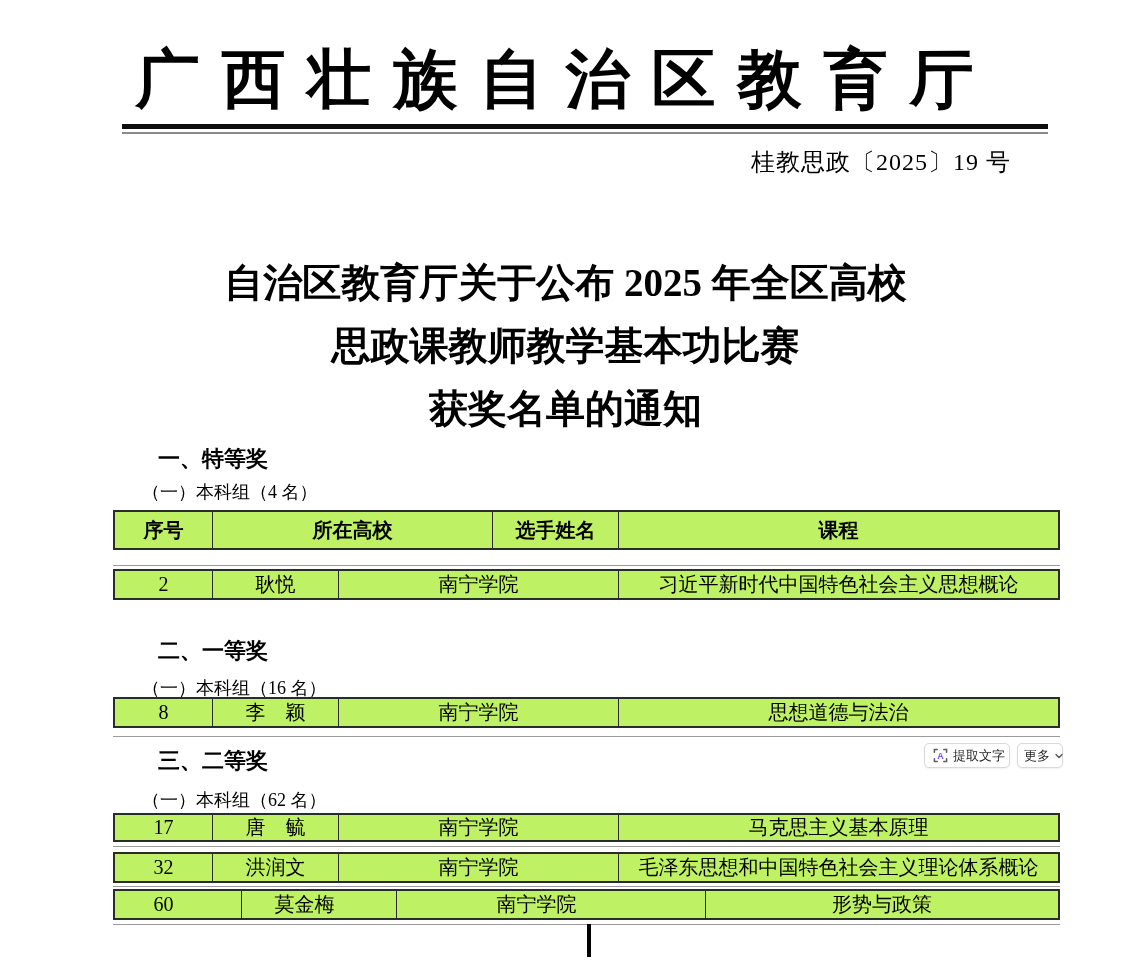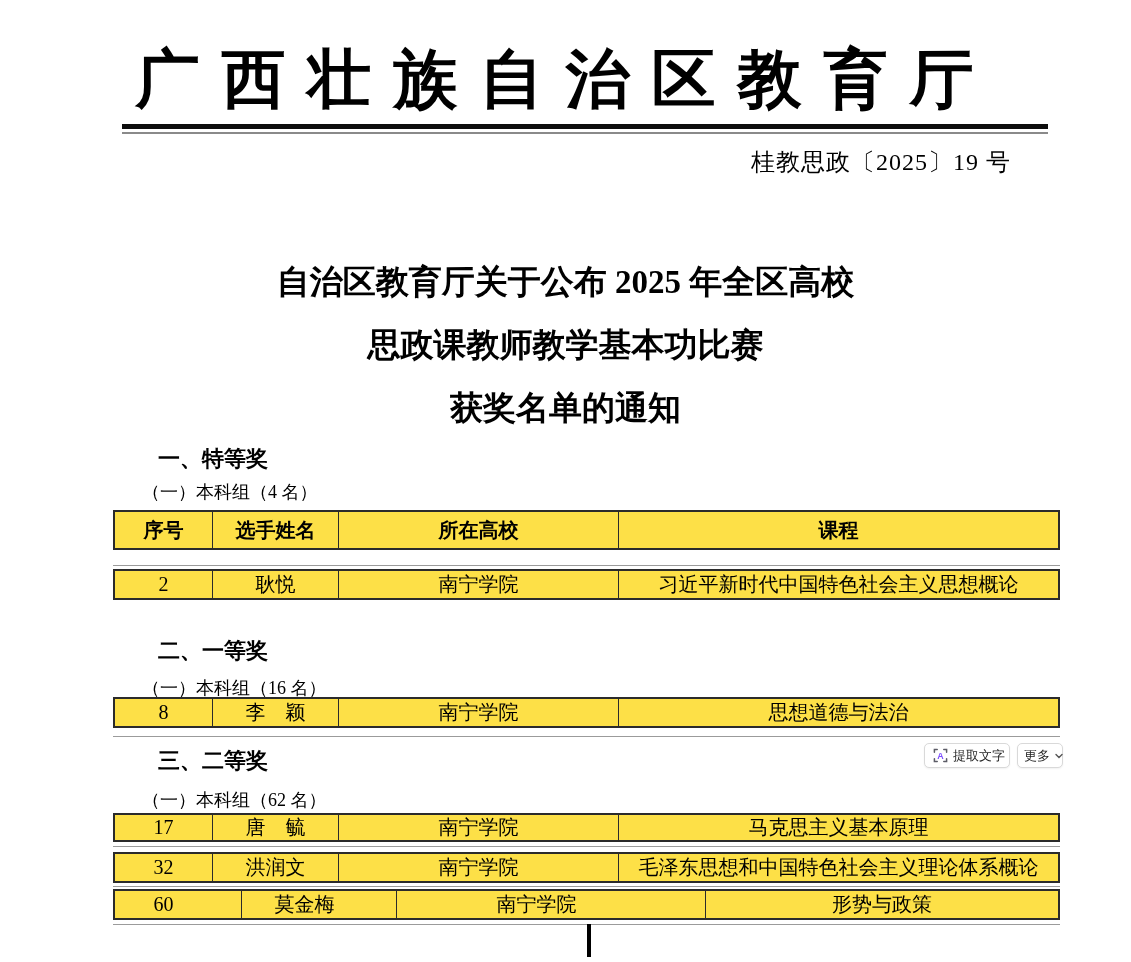--- a/index.html
+++ b/index.html
@@ -10,32 +10,32 @@
   .org-title{position:absolute;top:36px;left:0;width:100%;text-align:center;
              font-size:64px;font-weight:bold;letter-spacing:22px;white-space:nowrap;
              font-family:"Liberation Serif","DejaVu Serif",serif;}
   .rule{position:absolute;left:122px;width:926px;}
   .rule-thick{top:124px;height:5px;background:#0d0d0d;}
   .rule-thin{top:132px;height:2px;background:#8a8a8a;}
   .doc-number{position:absolute;top:146px;right:120px;font-size:24px;letter-spacing:1px;}
 
   
   .notice-title{position:absolute;top:251px;left:0;width:100%;text-align:center;
-                font-weight:bold;font-size:33px;line-height:63px;
+                font-weight:bold;font-size:39px;line-height:63px;
                 font-family:"Liberation Serif","DejaVu Serif",serif;}
 
   
   .sec-heading{position:absolute;left:158px;font-size:22px;font-weight:bold;white-space:nowrap;
                font-family:"Liberation Sans","DejaVu Sans",sans-serif;}
   .sub-heading{position:absolute;left:142px;font-size:18px;white-space:nowrap;
                font-family:"Liberation Serif","DejaVu Serif",serif;}
 
   
   .trow{position:absolute;left:113px;width:947px;display:flex;box-sizing:border-box;
-        border:2px solid #2b2b2b;background:#fde047;}
+        border:2px solid #2b2b2b;background:#bef264;}
   .trow .cell{display:flex;align-items:center;justify-content:center;box-sizing:border-box;
               font-size:20px;white-space:nowrap;overflow:hidden;}
   .trow .cell + .cell{border-left:1px solid #2b2b2b;}
   .c0{width:97px;} .c1{width:126px;} .c2{width:280px;} .c3{flex:1;}
   .thead .cell{font-family:"Liberation Sans","DejaVu Sans",sans-serif;font-weight:bold;}
   .sliver{position:absolute;left:113px;width:947px;height:1px;background:#9b9b9b;}
 
   
   .ocr-btn{position:absolute;top:743px;height:25px;display:flex;align-items:center;gap:5px;
            background:#ffffff;border:1px solid #d9d9d9;border-radius:5px;padding:0 8px;
@@ -61,22 +61,22 @@
     <div>自治区教育厅关于公布 2025 年全区高校</div>
     <div>思政课教师教学基本功比赛</div>
     <div>获奖名单的通知</div>
   </div>
 
   <div class="sec-heading" style="top:444px;">一、特等奖</div>
   <div class="sub-heading" style="top:480px;">（一）本科组（4 名）</div>
 
   <div class="trow thead" style="top:510px;height:40px;">
     <div class="cell c0">序号</div>
+    <div class="cell c2">所在高校</div>
     <div class="cell c1">选手姓名</div>
-    <div class="cell c2">所在高校</div>
     <div class="cell c3">课程</div>
   </div>
 
   <div class="sliver" style="top:565px;"></div>
   <div class="trow" style="top:569px;height:31px;">
     <div class="cell c0">2</div>
     <div class="cell c1">耿悦</div>
     <div class="cell c2">南宁学院</div>
     <div class="cell c3">习近平新时代中国特色社会主义思想概论</div>
   </div>

